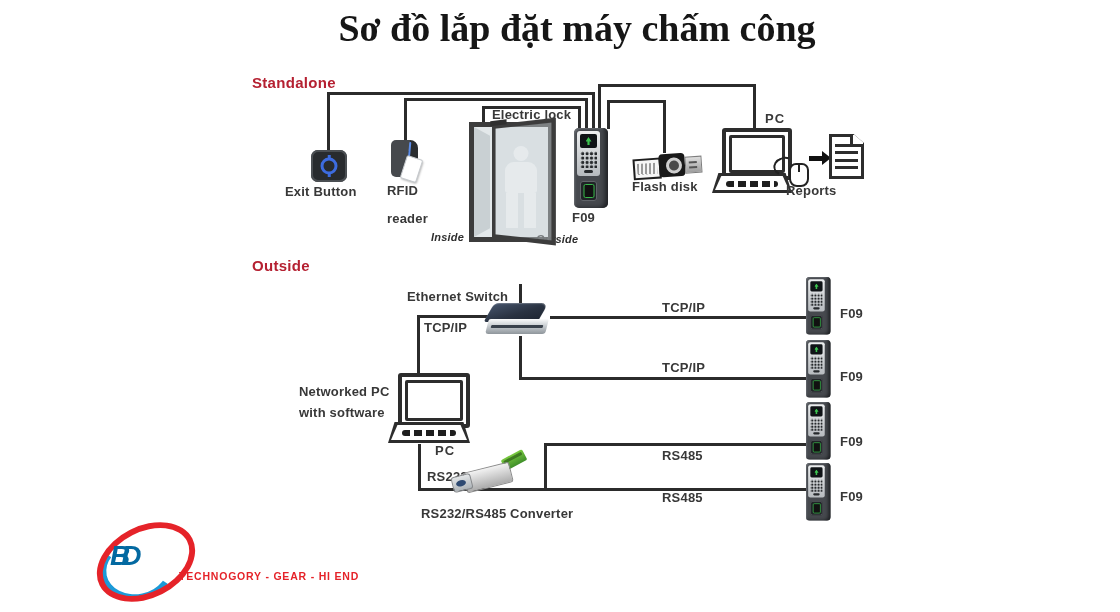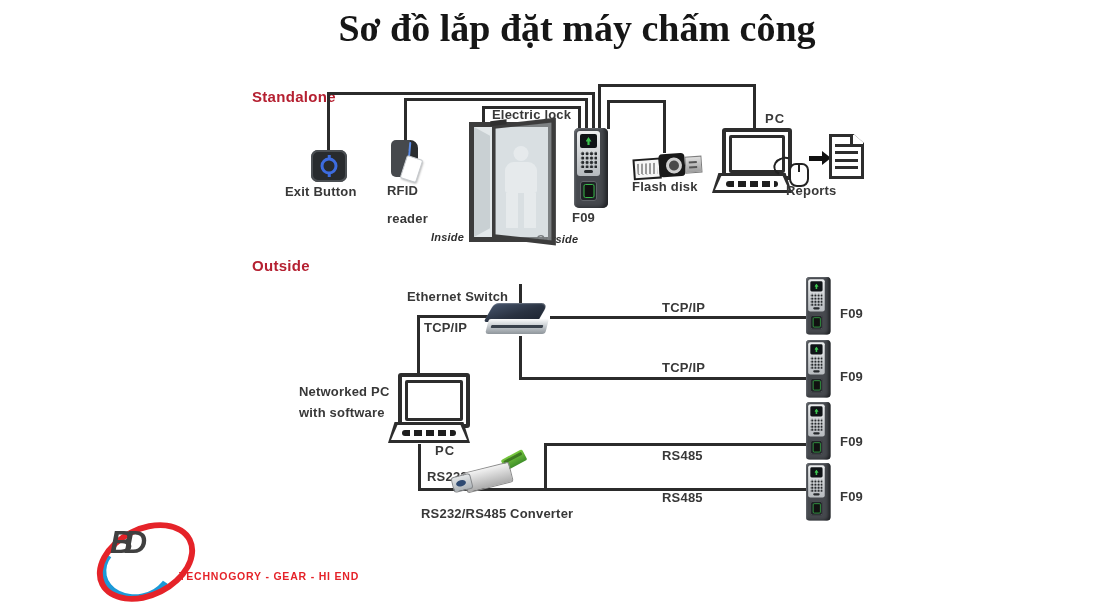--- a/index.html
+++ b/index.html
@@ -120,33 +120,33 @@
   .c-nose::after{content:"";position:absolute;left:3px;top:3.5px;width:10px;height:6px;background:#2e4a72;border-radius:50%;}
   .c-green{position:absolute;left:52px;top:4px;width:24px;height:12px;border-radius:2px;
        background:linear-gradient(180deg,#79c93f,#3f8f2a);transform:rotate(-28deg);}
   .c-green::after{content:"";position:absolute;left:2px;top:2px;right:2px;height:3px;background:rgba(20,60,10,.5);border-radius:1px;}
   
   .logo{position:absolute;left:92px;top:516px;width:310px;height:92px;}
   .logo .ring{position:absolute;left:2px;top:10px;width:92px;height:60px;border:6px solid #e52329;
        border-radius:50%;transform:rotate(-27deg);}
   .logo .arc{position:absolute;left:8px;top:22px;width:62px;height:50px;border:6px solid transparent;
        border-bottom-color:#1b9ad8;border-left-color:#1b9ad8;border-radius:50%;transform:rotate(-12deg);}
-  .logo .bd{position:absolute;left:18px;top:8px;font-size:32px;font-weight:bold;font-style:italic;
-       color:#404040;letter-spacing:-9px;}
+  .logo .bd{position:absolute;left:18px;top:24px;font-size:28px;font-weight:bold;font-style:italic;
+       color:#0369a1;letter-spacing:-9px;}
   .logo .name{position:absolute;left:84px;top:23px;font-size:27px;font-weight:bold;color:#1b9ad8;letter-spacing:.5px;}
   .logo .tag{position:absolute;left:87px;top:54px;font-size:10.5px;font-weight:bold;color:#e52329;letter-spacing:.8px;}
 </style>
 </head>
 <body>
 
 <div id="canvas">
 
   <div class="title">Sơ đồ lắp đặt máy chấm công</div>
 
-  <div class="sec" style="left:252px;top:88px">Standalone</div>
+  <div class="sec" style="left:252px;top:74px">Standalone</div>
   <div class="sec" style="left:252px;top:257px">Outside</div>
 
   <div>
     <i class="wh" style="left:598px;top:84px;width:157px"></i>
     <i class="wv" style="left:753px;top:84px;height:46px"></i>
     <i class="wv" style="left:598px;top:84px;height:45px"></i>
     <i class="wh" style="left:327px;top:92px;width:267px"></i>
     <i class="wv" style="left:327px;top:92px;height:60px"></i>
     <i class="wv" style="left:592px;top:92px;height:37px"></i>
     <i class="wh" style="left:404px;top:98px;width:183px"></i>

